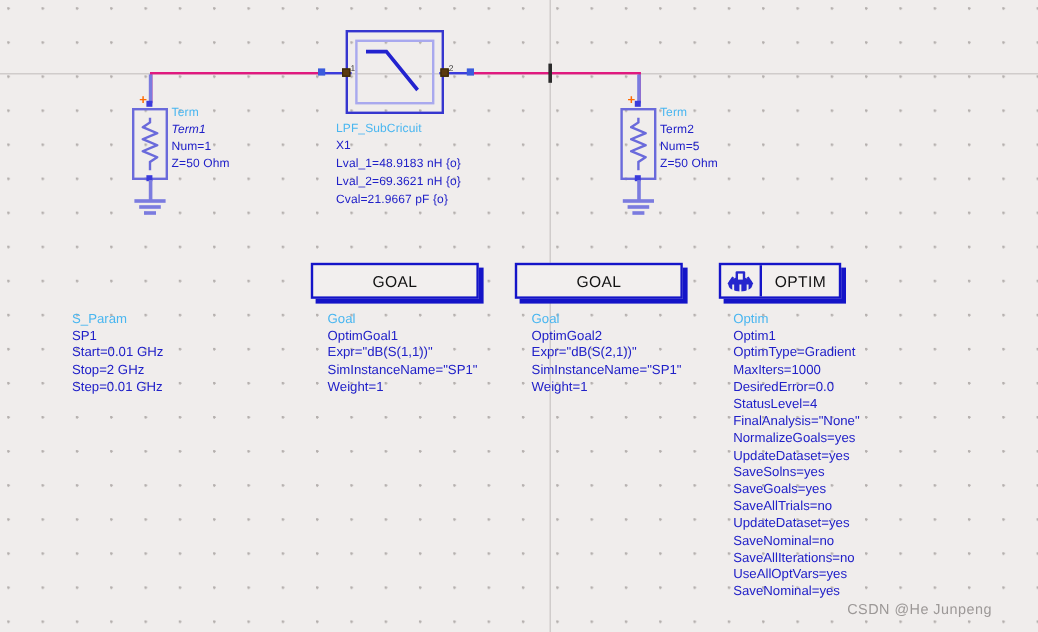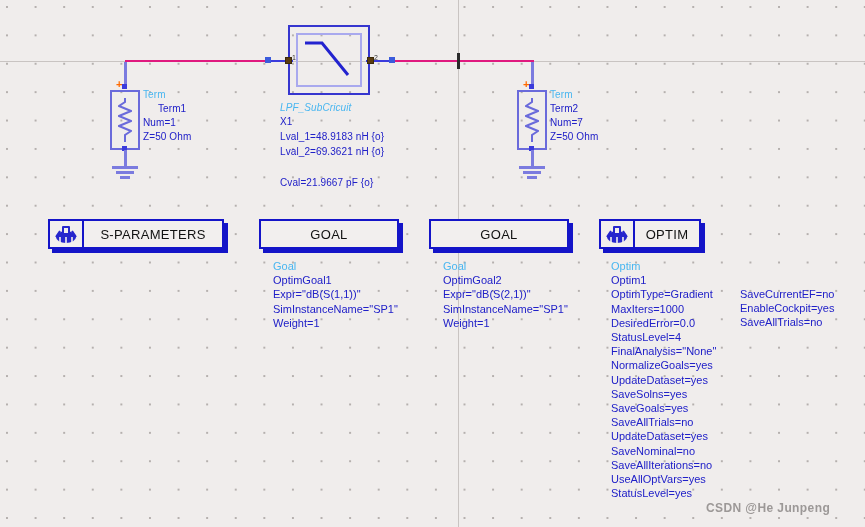--- a/index.html
+++ b/index.html
@@ -157,21 +157,21 @@
     <div class="pin" style="left:122px;top:146px;width:5px;height:5px;background:#3b3bdc;"></div>
     <div class="term-lead" style="left:124px;top:150px;height:18px;background:#7b7bdf;"></div>
     <div class="gnd" style="left:110px;top:166px;width:30px;height:16px;">
       <span style="top:0px;width:26px;"></span>
       <span style="top:5px;width:18px;"></span>
       <span style="top:10px;width:10px;"></span>
     </div>
   </div>
 
   <div class="lbl name" style="left:143px;top:88px;">Term</div>
-  <div class="lbl inst" style="left:158px;top:102px;">Term1</div>
+  <div class="lbl inst" style="left:143px;top:102px;font-style:italic;">Term1</div>
   <div class="lbl inst" style="left:143px;top:116px;">Num=1</div>
   <div class="lbl inst" style="left:143px;top:130px;">Z=50 Ohm</div>
 
   <div>
     <div class="term-lead" style="left:531px;top:62px;height:24px;background:#7b7bdf;"></div>
     <div class="plus" style="left:523px;top:80px;">+</div>
     <div class="pin" style="left:529px;top:84px;width:5px;height:5px;background:#3b3bdc;"></div>
     <div class="term-box" style="left:517px;top:90px;"></div>
     <svg class="term-zig" style="left:525px;top:98px;" width="14" height="44" viewBox="0 0 14 44">
       <polyline points="7,0 7,4 1,8 13,13 1,18 13,23 1,28 13,33 7,37 7,44" fill="none" stroke="#6a6adb" stroke-width="2"></polyline>
@@ -180,54 +180,47 @@
     <div class="term-lead" style="left:531px;top:150px;height:18px;background:#7b7bdf;"></div>
     <div class="gnd" style="left:517px;top:166px;width:30px;height:16px;">
       <span style="top:0px;width:26px;"></span>
       <span style="top:5px;width:18px;"></span>
       <span style="top:10px;width:10px;"></span>
     </div>
   </div>
 
   <div class="lbl name" style="left:550px;top:88px;">Term</div>
   <div class="lbl inst" style="left:550px;top:102px;">Term2</div>
-  <div class="lbl inst" style="left:550px;top:116px;">Num=7</div>
+  <div class="lbl inst" style="left:550px;top:116px;">Num=5</div>
   <div class="lbl inst" style="left:550px;top:130px;">Z=50 Ohm</div>
 
   <div>
     <div class="subckt-outer" style="left:288px;top:25px;width:82px;height:70px;"></div>
     <div class="subckt-inner" style="left:296px;top:33px;width:66px;height:54px;"></div>
     <svg style="position:absolute;left:300px;top:37px;" width="58" height="46" viewBox="0 0 58 46">
       <polyline points="5,6 22,6 48,38" fill="none" stroke="#2323cf" stroke-width="3"></polyline>
     </svg>
     <div class="subckt-port" style="left:285px;top:57px;"></div>
     <div class="subckt-port" style="left:367px;top:57px;"></div>
     <div class="port-num" style="left:292px;top:54px;">1</div>
     <div class="port-num" style="left:374px;top:54px;">2</div>
   </div>
 
-  <div class="lbl name" style="left:280px;top:101px;font-style:italic;">LPF_SubCricuit</div>
+  <div class="lbl name" style="left:280px;top:101px;">LPF_SubCricuit</div>
   <div class="lbl inst" style="left:280px;top:115px;">X1</div>
   <div class="lbl inst" style="left:280px;top:130px;">Lval_1=48.9183 nH {o}</div>
   <div class="lbl inst" style="left:280px;top:145px;">Lval_2=69.3621 nH {o}</div>
-  <div class="lbl inst" style="left:280px;top:176px;">Cval=21.9667 pF {o}</div>
-
-  <div class="ctrl" style="left:48px;top:219px;width:176px;height:30px;">
-    <div class="frame" style="width:176px;height:30px;">
-      <div class="icon-cell">
-        <svg width="22" height="20" viewBox="0 0 22 20">
-          <ellipse cx="11" cy="13" rx="10" ry="6" fill="#2626cd"></ellipse>
-          <rect x="7" y="2" width="8" height="9" rx="1" fill="#2626cd"></rect>
-          <rect x="9" y="4" width="4" height="5" fill="#f2efee"></rect>
-          <path d="M1 13 L5 7 M21 13 L17 7" stroke="#2626cd" stroke-width="2" fill="none"></path>
-          <path d="M5 19 L5 13 M11 20 L11 13 M17 19 L17 13" stroke="#f2efee" stroke-width="1.6"></path>
-        </svg>
-      </div>
-      <div class="title-cell">S-PARAMETERS</div>
-    </div>
+  <div class="lbl inst" style="left:280px;top:160px;">Cval=21.9667 pF {o}</div>
+
+  <div class="param-block" style="left:60px;top:259px;">
+    <div class="row cyan">S_Param</div>
+    <div class="row">SP1</div>
+    <div class="row">Start=0.01 GHz</div>
+    <div class="row">Stop=2 GHz</div>
+    <div class="row">Step=0.01 GHz</div>
   </div>
 
   <div class="ctrl noicon" style="left:259px;top:219px;width:140px;height:30px;">
     <div class="frame" style="width:140px;height:30px;">
       <div class="title-cell">GOAL</div>
     </div>
   </div>
   <div class="param-block" style="left:273px;top:259px;">
     <div class="row cyan">Goal</div>
     <div class="row">OptimGoal1</div>
@@ -274,24 +267,19 @@
     <div class="row">FinalAnalysis="None"</div>
     <div class="row">NormalizeGoals=yes</div>
     <div class="row">UpdateDataset=yes</div>
     <div class="row">SaveSolns=yes</div>
     <div class="row">SaveGoals=yes</div>
     <div class="row">SaveAllTrials=no</div>
     <div class="row">UpdateDataset=yes</div>
     <div class="row">SaveNominal=no</div>
     <div class="row">SaveAllIterations=no</div>
     <div class="row">UseAllOptVars=yes</div>
-    <div class="row">StatusLevel=yes</div>
-  </div>
-
-  <div class="param-block" style="left:740px;top:287px;">
-    <div class="row">SaveCurrentEF=no</div>
-    <div class="row">EnableCockpit=yes</div>
-    <div class="row">SaveAllTrials=no</div>
-  </div>
-
-  <div class="watermark" style="left:706px;top:501px;font-weight:bold;">CSDN @He Junpeng</div>
+    <div class="row">SaveNominal=yes</div>
+  </div>
+
+
+  <div class="watermark" style="left:706px;top:501px;">CSDN @He Junpeng</div>
 
 </div>
 
 </body></html>

